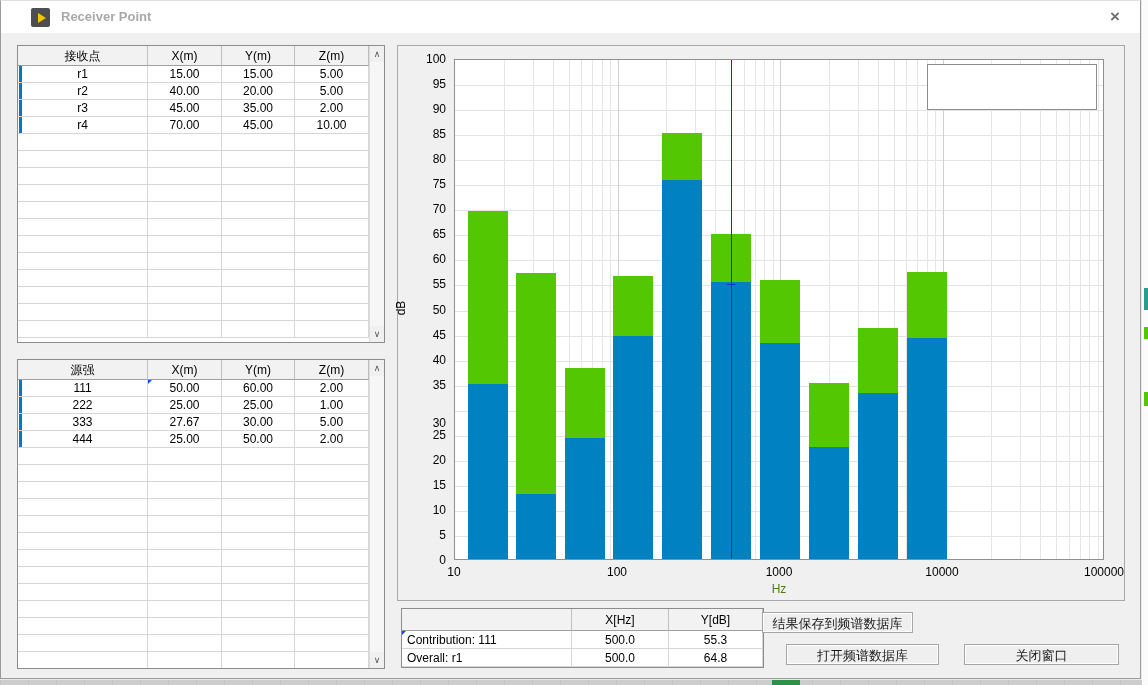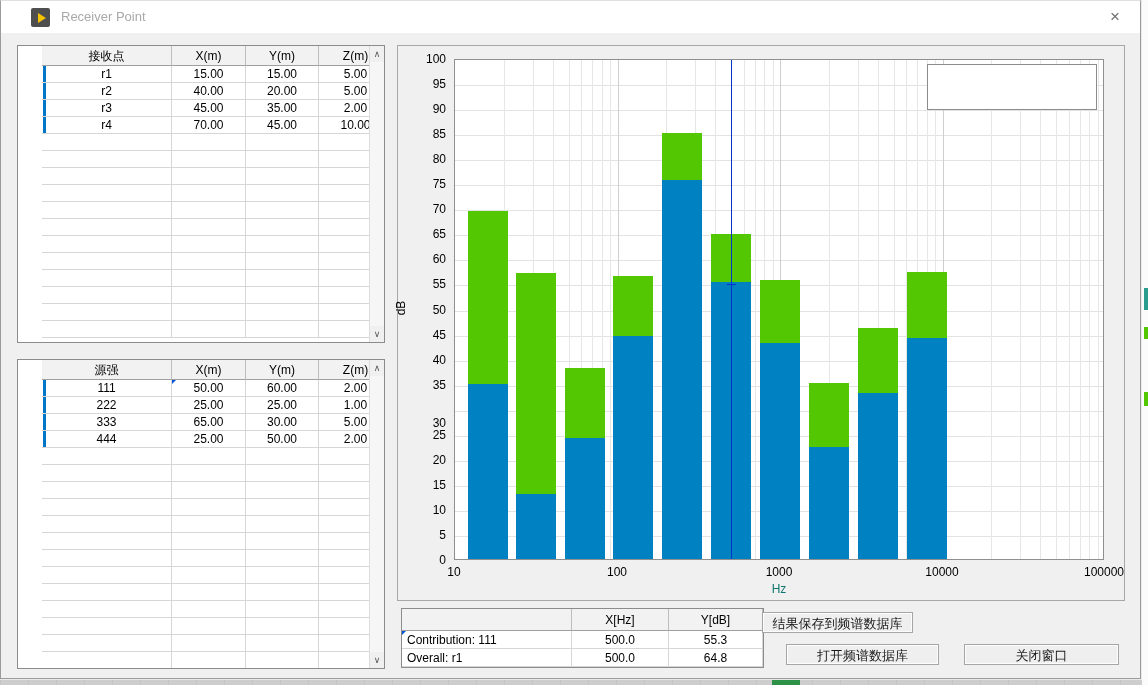--- a/index.html
+++ b/index.html
@@ -3,34 +3,34 @@
 <meta charset="utf-8">
 <style>
   * { box-sizing: border-box; }
   html,body { margin:0; padding:0; }
   body { font-family:"Liberation Sans","DejaVu Sans",sans-serif; }
   .screen { position:relative; width:1148px; height:685px; background:#e9e9e9; overflow:hidden; }
 
   
   .window { position:absolute; left:0; top:0; width:1141px; height:679px;
             background:#f0f0f0; border:1px solid #9b9b9b; border-top:1px solid #e0e0e0; }
-  .titlebar { position:absolute; left:0; top:0; right:0; height:32px; background:#ffffff; }
+  .titlebar { position:absolute; left:0; top:0; right:0; height:32px; background:#ffffff;font-weight:bold; }
   .app-icon { position:absolute; left:30px; top:7px; width:19px; height:19px;
               background:#4e4e4e; border-radius:2px; display:flex; align-items:center; justify-content:center; }
   .app-icon .tri { width:0; height:0; border-left:8px solid #f5c400;
                    border-top:5px solid transparent; border-bottom:5px solid transparent; margin-left:2px; }
   .title-text { position:absolute; left:60px; top:8px; font-size:13px; color:#a9a9a9; }
   .close-btn { position:absolute; right:12px; top:5px; width:26px; height:22px; color:#6f6f6f;
                font-size:17px; line-height:22px; text-align:center; cursor:default; }
 
   
   .panel { position:absolute; background:#ffffff; border:1px solid #8c8c8c; overflow:hidden; }
   #receiver-panel { left:16px; top:44px;  width:368px; height:298px; }
   #source-panel   { left:16px; top:358px; width:368px; height:310px; }
-  .t-area { position:absolute; left:0; top:0; right:15px; bottom:0;padding-left:24px; }
+  .t-area { position:absolute; left:0; top:0; right:15px; bottom:0; }
   .t-row { display:flex; height:17px; position:relative; }
   .t-row.head { height:20px; }
   .t-cell { flex:none; font-size:12px; line-height:17px; text-align:center; color:#000;
             border-right:1px solid #d6d6d6; border-bottom:1px solid #d6d6d6;
             background:#fff; overflow:hidden; position:relative; }
   .t-row.head .t-cell { background:#f2f2f2; border-right:1px solid #bdbdbd; border-bottom:1px solid #9f9f9f; line-height:20px; }
   .row-marker { position:absolute; left:1px; top:0; bottom:1px; width:3px; background:#0076c8; }
   .sel-corner::before { content:''; position:absolute; left:0; top:0;
                         border-top:4px solid #0055d4; border-right:4px solid transparent; }
   .vscroll { position:absolute; right:0; top:0; bottom:0; width:15px; background:#f6f6f6; border-left:1px solid #dcdcdc; }
@@ -45,21 +45,21 @@
           background:#ffffff; border:1px solid #8f8f8f; overflow:hidden; }
   .gl-h { position:absolute; left:0; right:0; height:1px; background:#e3e3e3; }
   .gl-v { position:absolute; top:0; bottom:0; width:1px; background:#e6e6e6; }
   .gl-v.major { background:#cfcfcf; }
   .bar { position:absolute; bottom:0; }
   .cursor-v { position:absolute; top:0; bottom:0; width:1px; }
   .cursor-h { position:absolute; height:1px; }
   .ytick { position:absolute; left:8px; width:40px; text-align:right; font-size:12px; color:#000; }
   .xtick { position:absolute; top:519px; font-size:12px; color:#000; transform:translateX(-50%); white-space:nowrap; }
   .ylab  { position:absolute; left:-4px; top:255px; font-size:12px; color:#000; transform:rotate(-90deg); }
-  .xlab  { position:absolute; left:381px; top:536px; font-size:12px; color:#0f766e; transform:translateX(-50%); }
+  .xlab  { position:absolute; left:381px; top:536px; font-size:12px; color:#4d7c0f; transform:translateX(-50%); }
   #legend { position:absolute; left:529px; top:18px; width:170px; height:46px;
             background:#ffffff; border:1px solid #8c8c8c; }
   .leg-row { position:relative; height:22px; display:flex; align-items:center; padding:0 5px 0 6px; }
   .leg-row + .leg-row { border-top:1px solid #c9c9c9; }
   .leg-label { flex:1; font-size:11.5px; color:#000; white-space:nowrap; }
   .leg-glyph { position:relative; width:26px; height:16px; background:#fff; flex:none; }
   .leg-glyph i { position:absolute; bottom:2px; width:5px; }
 
   
   #cursor-table { position:absolute; left:400px; top:607px; width:363px; height:60px;
@@ -228,21 +228,21 @@
           </div>
           <div class="t-row" style="height: 17px;">
             <div class="t-cell" style="width: 130px;">222</div>
             <div class="t-cell" style="width: 74px;">25.00</div>
             <div class="t-cell" style="width: 73px;">25.00</div>
             <div class="t-cell" style="width: 74px;">1.00</div>
             <div class="row-marker"></div>
           </div>
           <div class="t-row" style="height: 17px;">
             <div class="t-cell" style="width: 130px;">333</div>
-            <div class="t-cell" style="width: 74px;">65.00</div>
+            <div class="t-cell" style="width: 74px;">27.67</div>
             <div class="t-cell" style="width: 73px;">30.00</div>
             <div class="t-cell" style="width: 74px;">5.00</div>
             <div class="row-marker"></div>
           </div>
           <div class="t-row" style="height: 17px;">
             <div class="t-cell" style="width: 130px;">444</div>
             <div class="t-cell" style="width: 74px;">25.00</div>
             <div class="t-cell" style="width: 73px;">50.00</div>
             <div class="t-cell" style="width: 74px;">2.00</div>
             <div class="row-marker"></div>

